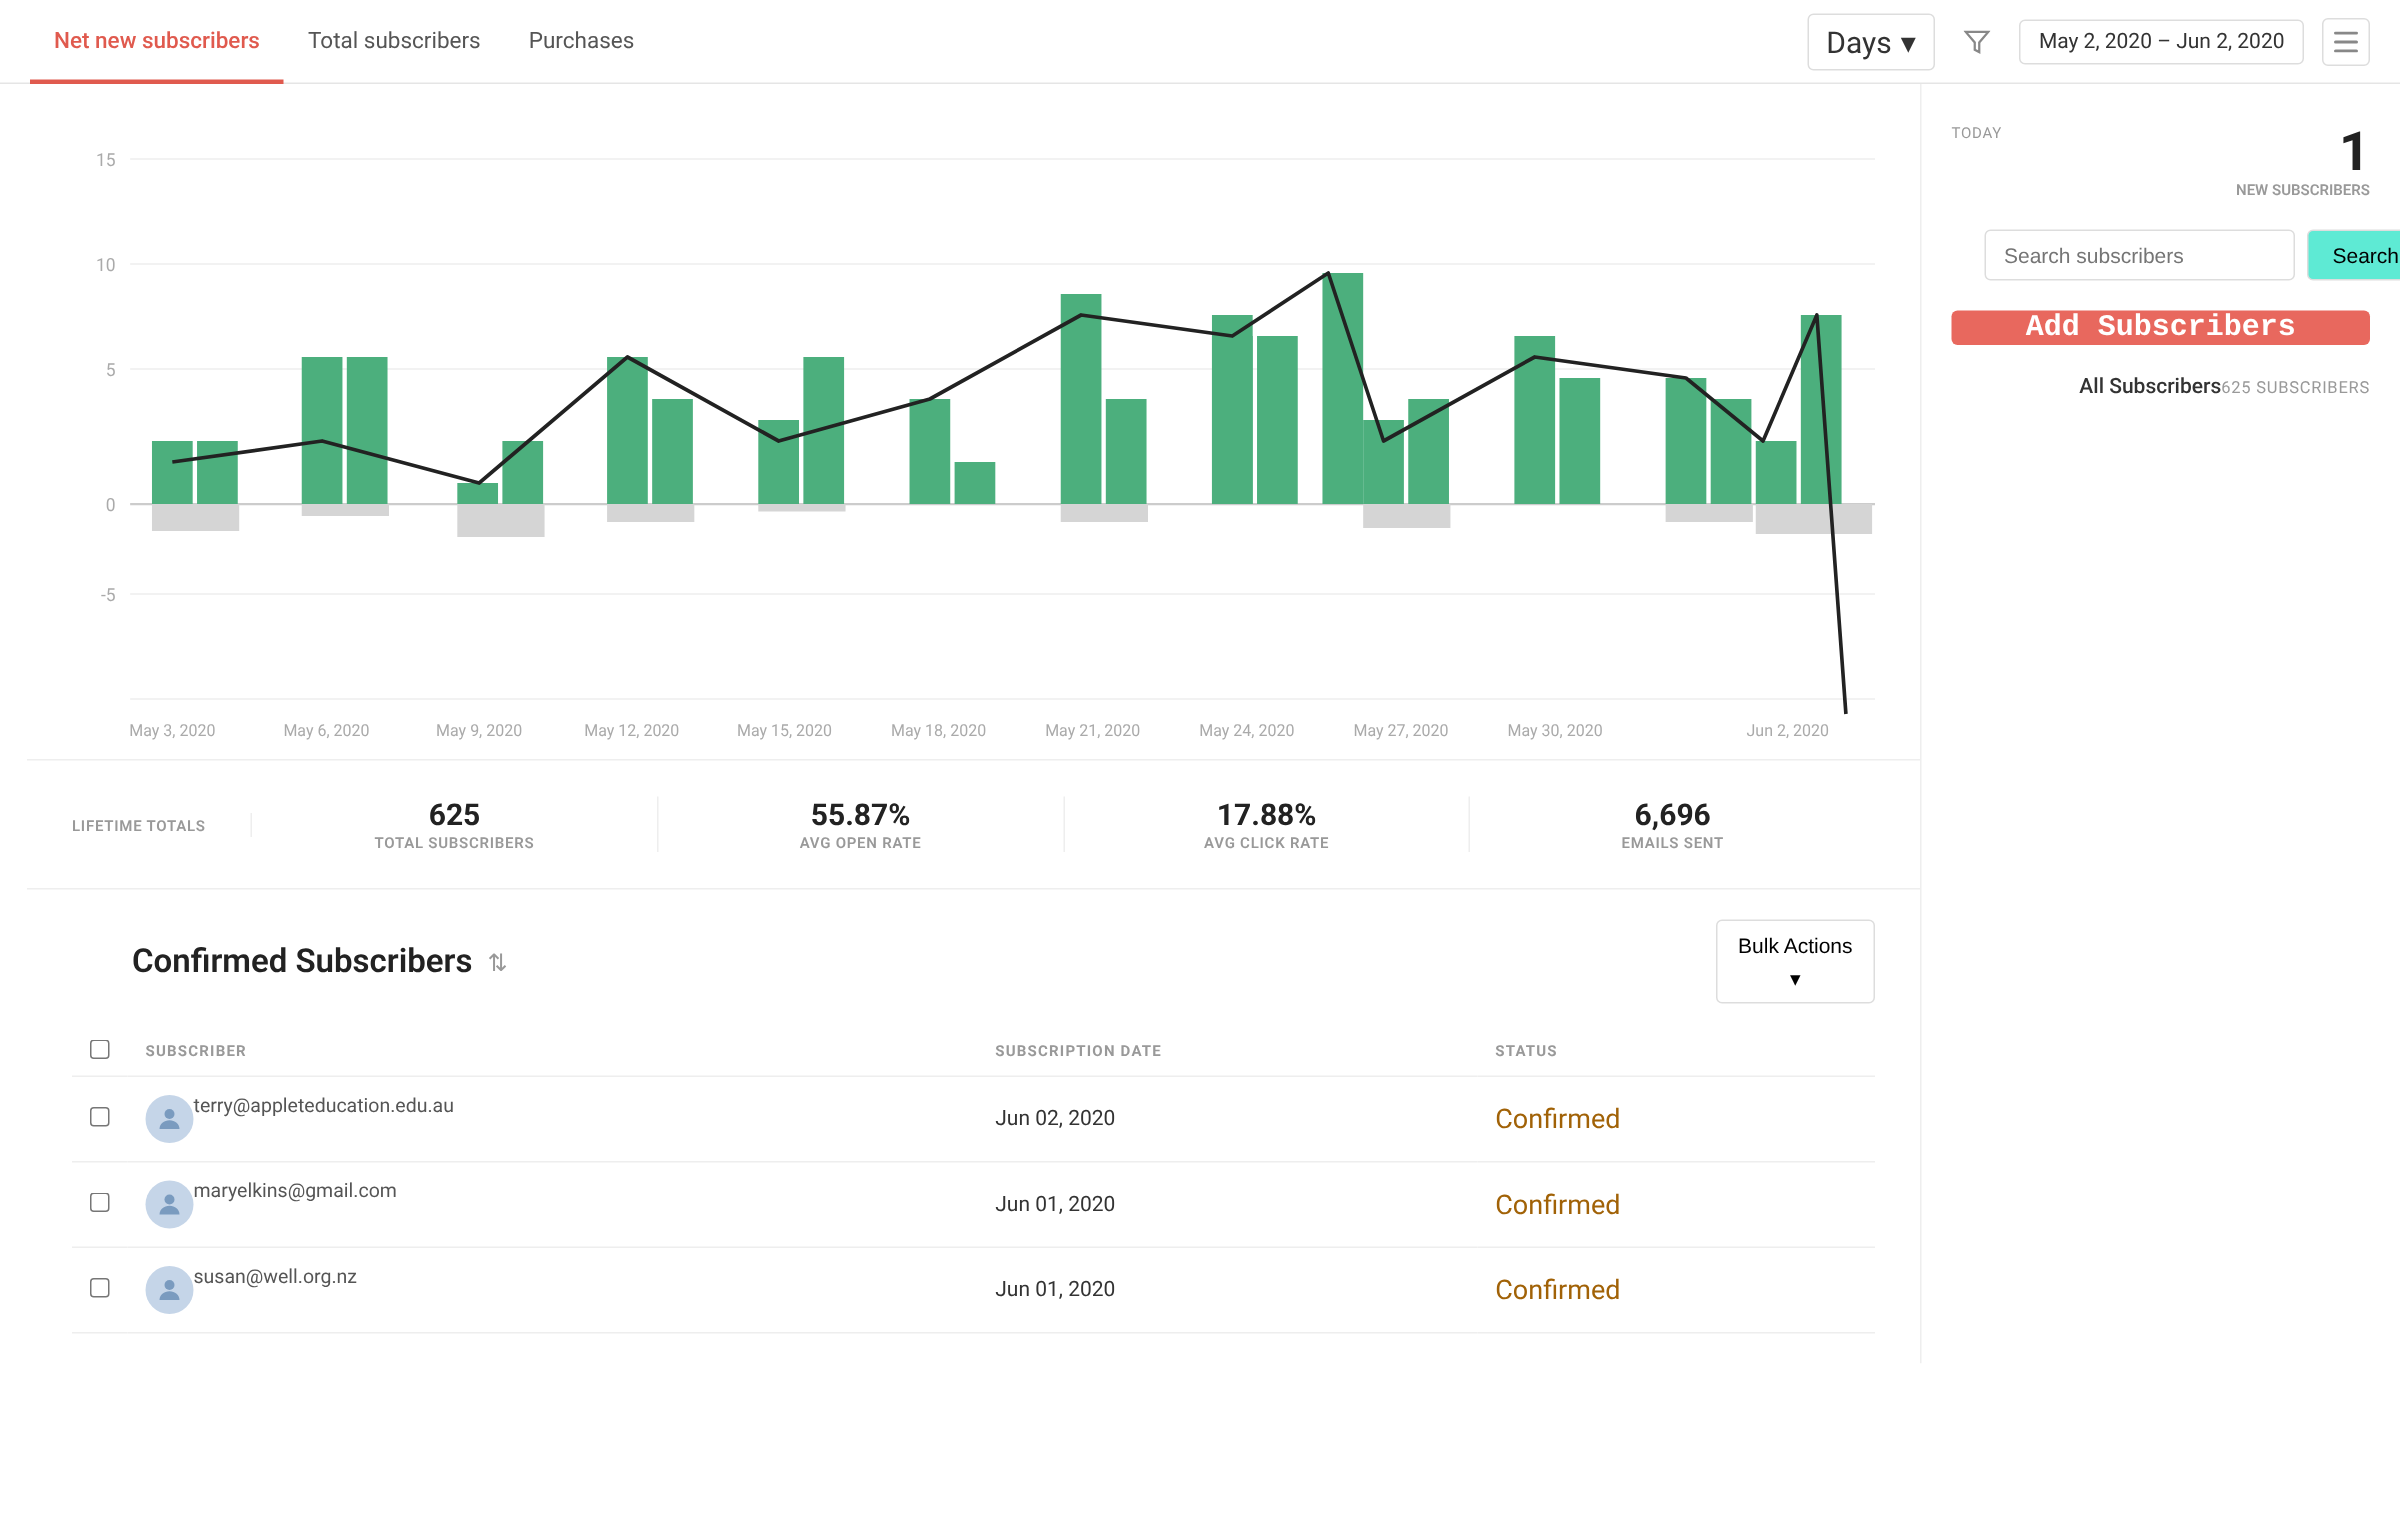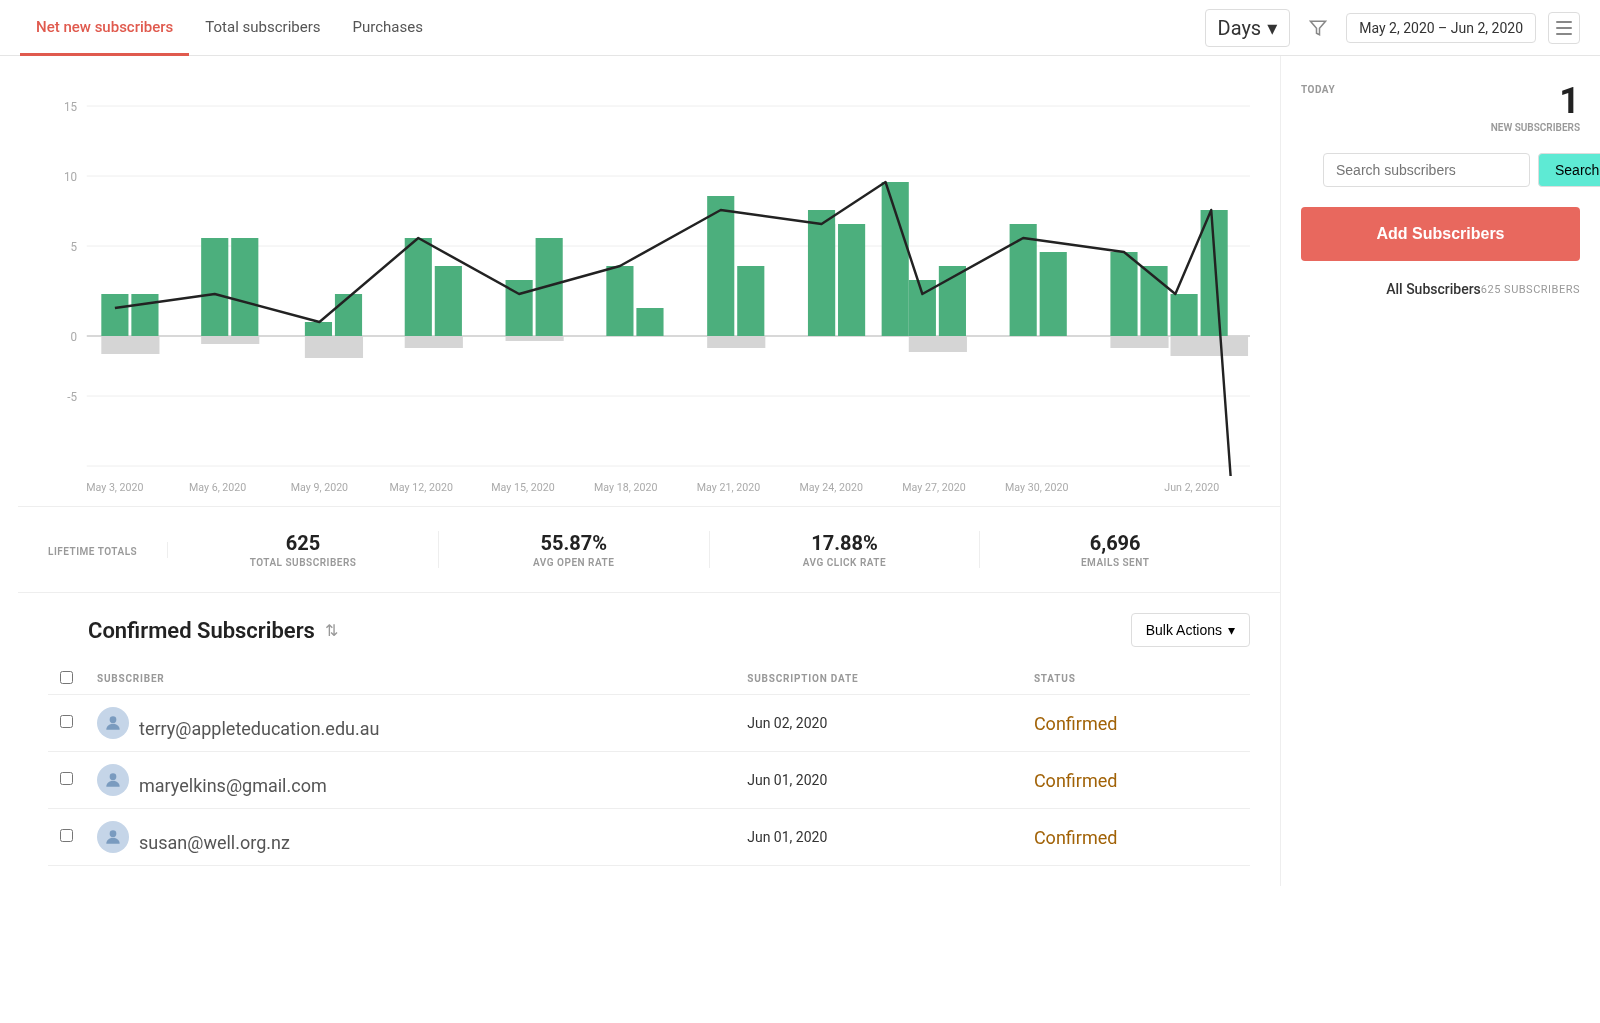--- a/index.html
+++ b/index.html
@@ -163,20 +163,21 @@
       margin-left: auto;
       border: 1px solid #ddd;
       border-radius: 4px;
       padding: 8px 14px;
       cursor: pointer;
       font-size: 14px;
       background: #fff;
       display: flex;
       align-items: center;
       gap: 6px;
+      flex-direction: column;
     }
 
     
     .subscriber-table {
       width: 100%;
       border-collapse: collapse;
     }
     .subscriber-table th {
       font-size: 10px;
       text-transform: uppercase;
@@ -187,23 +188,22 @@
       text-align: left;
       border-bottom: 1px solid #eee;
     }
     .subscriber-table td {
       padding: 12px 12px;
       border-bottom: 1px solid #eee;
       vertical-align: middle;
     }
     .subscriber-row-email {
       display: flex;
-      align-items: flex-end;
-      gap: 10px;
-      font-size: 18px;
+      align-items: flex-start;
+      font-size: 13px;
       color: #555;
     }
     .avatar {
       width: 32px;
       height: 32px;
       border-radius: 50%;
       background: #c5d5e8;
       display: flex;
       align-items: center;
       justify-content: center;
@@ -230,21 +230,21 @@
     }
     .today-stats {
       display: flex;
       align-items: flex-start;
       justify-content: space-between;
     }
     .today-label {
       font-size: 10px;
       text-transform: uppercase;
       color: #999;
-      font-weight: 700;
+      font-weight: 400;
       letter-spacing: 0.5px;
       margin-top: 48px;
     }
     .today-value {
       font-size: 36px;
       font-weight: 700;
       color: #222;
       text-align: right;
     }
     .today-sublabel {
@@ -275,26 +275,26 @@
       font-size: 14px;
       cursor: pointer;
       background: #5eead4;
       font-weight: 500;
     }
     .add-subscribers-btn {
       background: #e8685e;
       color: #fff;
       border: none;
       border-radius: 4px;
-      padding: 18px;
-      font-size: 16px;
+      font-size: 20px;
       font-weight: 600;
       cursor: pointer;
       width: 100%;
       text-align: center;
+      font-family: Liberation Mono, monospace;
     }
     .all-subscribers-row {
       display: flex;
       align-items: center;
       justify-content: flex-end;
       font-size: 14px;
     }
     .all-subscribers-label {
       color: #333;
       font-weight: 500;

